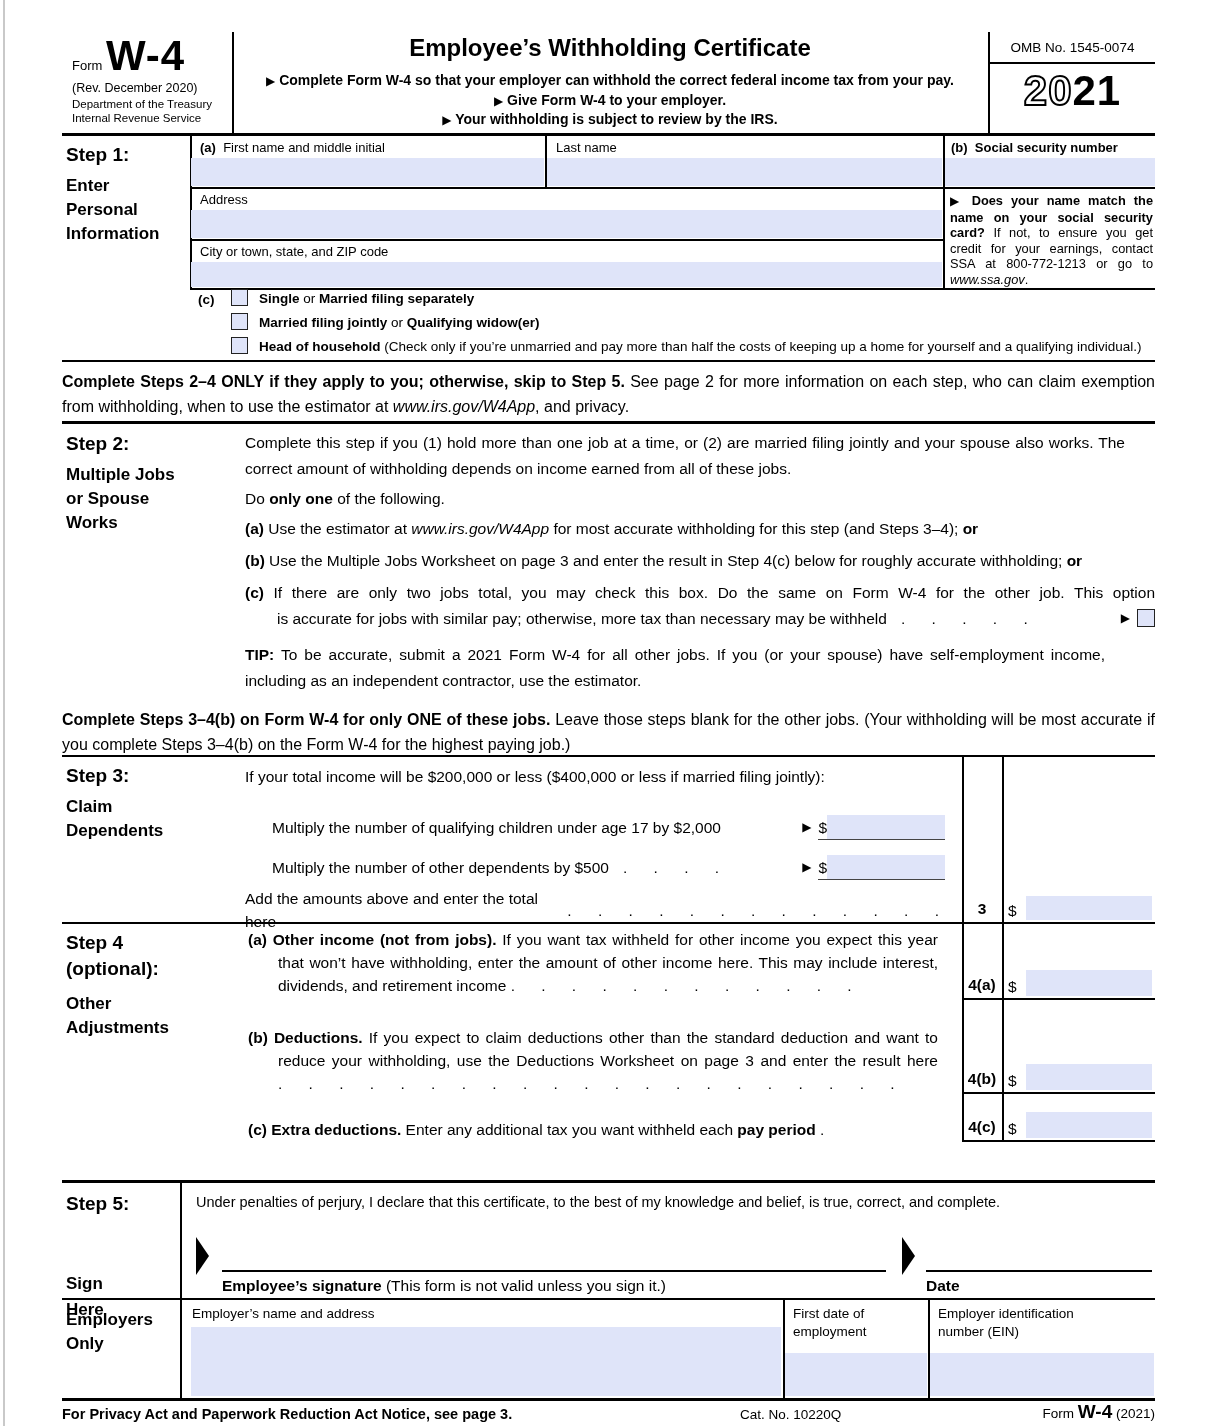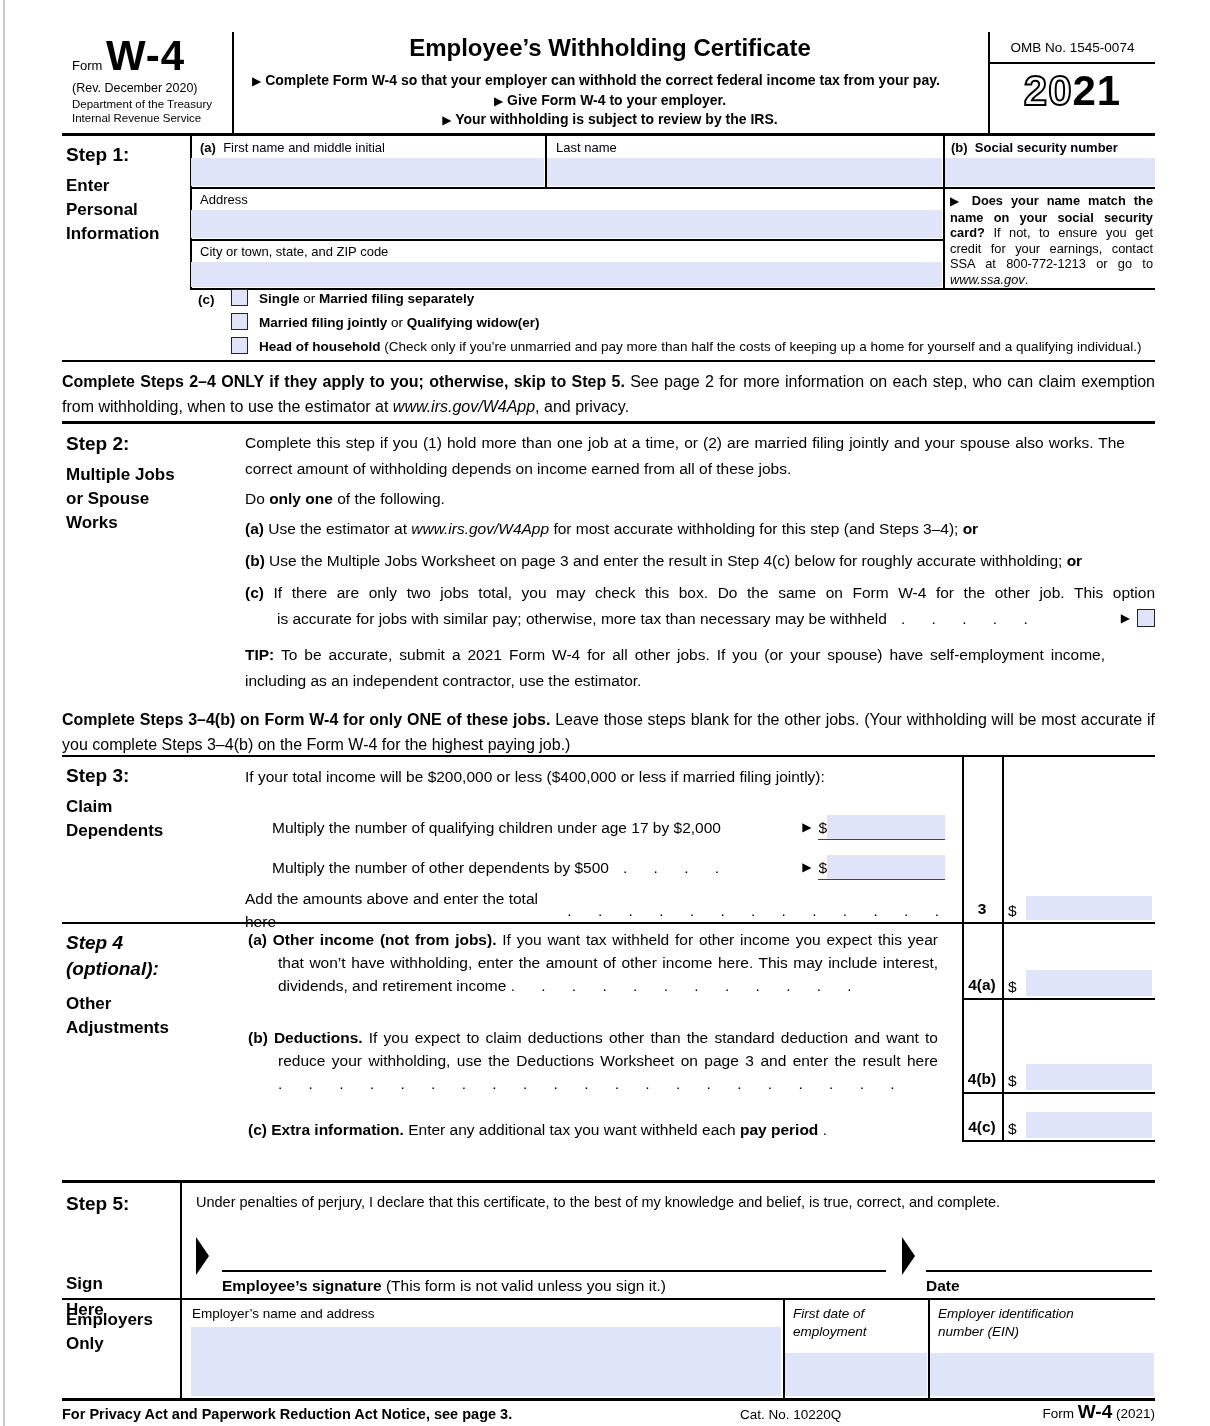--- a/index.html
+++ b/index.html
@@ -3,21 +3,21 @@
 <meta charset="utf-8">
 <style>
   :root{ --blue:#dfe4f9; --ink:#000; }
   *{margin:0;padding:0;box-sizing:border-box;}
   html,body{background:#fff;}
   body{font-family:"Liberation Sans","DejaVu Sans",sans-serif;color:#000;}
   .page{position:relative;width:1210px;height:1426px;background:#fff;overflow:hidden;}
   .abs{position:absolute;}
   .b{font-weight:bold;}
   .i{font-style:italic;}
-  .pre{white-space:pre-line;font-style:italic;}
+  .pre{white-space:pre-line;}
   .hl,.vl{position:absolute;background:#000;}
   .fld{position:absolute;background:var(--blue);}
   .just{text-align:justify;}
   .jl{text-align:justify;text-align-last:justify;}
   .hang{padding-left:30px;text-indent:-30px;}
   .slab{font-size:19px;font-weight:bold;line-height:26px;}
   .ssub{font-size:17px;font-weight:bold;line-height:24px;white-space:pre-line;}
   .lbl{font-size:13px;line-height:17px;}
   .body{font-size:15.5px;line-height:23px;}
   .p16{font-size:16px;line-height:25px;}
@@ -48,21 +48,21 @@
 
   <div class="abs" style="left:72px;top:58px;font-size:13px;">Form</div>
   <div class="abs w4big" style="left:106px;top:36px;">W-4</div>
   <div class="abs" style="left:72px;top:81px;font-size:12.5px;">(Rev. December 2020)</div>
   <div class="abs" style="left:72px;top:98px;font-size:11.5px;">Department of the Treasury</div>
   <div class="abs" style="left:72px;top:112px;font-size:11.5px;">Internal Revenue Service</div>
 
   <div class="vl" style="left:232px;top:32px;width:1.5px;height:101px;"></div>
 
   <div class="abs title" style="left:240px;top:34px;width:740px;text-align:center;">Employee’s Withholding Certificate</div>
-  <div class="abs bullet" style="left:252px;top:72px;width:740px;text-align:left;">
+  <div class="abs bullet" style="left:240px;top:72px;width:740px;text-align:center;">
     <span class="ptr">▶</span> <span>Complete Form W-4 so that your employer can withhold the correct federal income tax from your pay.</span>
   </div>
   <div class="abs bullet" style="left:240px;top:92px;width:740px;text-align:center;">
     <span class="ptr">▶</span> <span>Give Form W-4 to your employer.</span>
   </div>
   <div class="abs bullet" style="left:240px;top:111px;width:740px;text-align:center;">
     <span class="ptr">▶</span> <span>Your withholding is subject to review by the IRS.</span>
   </div>
 
   <div class="vl" style="left:988px;top:32px;width:1.5px;height:101px;"></div>
@@ -229,21 +229,21 @@
 
   <div class="abs body hang just" style="left:248px;top:1026px;width:690px;">
     <span class="b">(b) Deductions.</span><span> If you expect to claim deductions other than the standard deduction and want to reduce your withholding, use the Deductions Worksheet on page 3 and enter the result here </span><span class="dots">. . . . . . . . . . . . . . . . . . . . .</span>
   </div>
   <div class="abs cellnum" style="left:962px;top:1070px;width:40px;">4(b)</div>
   <div class="abs body" style="left:1008px;top:1069px;">$</div>
   <div class="fld" style="left:1026px;top:1064px;width:126px;height:26px;"></div>
   <div class="hl" style="left:962px;top:1092px;width:193px;height:1.5px;"></div>
 
   <div class="abs body hang" style="left:248px;top:1118px;width:707px;">
-    <span class="b">(c) Extra information.</span><span> Enter any additional tax you want withheld each </span><span class="b">pay period</span><span> .</span>
+    <span class="b">(c) Extra deductions.</span><span> Enter any additional tax you want withheld each </span><span class="b">pay period</span><span> .</span>
   </div>
   <div class="abs cellnum" style="left:962px;top:1118px;width:40px;">4(c)</div>
   <div class="abs body" style="left:1008px;top:1117px;">$</div>
   <div class="fld" style="left:1026px;top:1112px;width:126px;height:26px;"></div>
   <div class="hl" style="left:962px;top:1140px;width:193px;height:1.5px;"></div>
 
   <div class="hl" style="left:62px;top:1180px;width:1093px;height:3px;"></div>
   <div class="vl" style="left:180px;top:1183px;width:1.5px;height:115px;"></div>
 
   <div class="abs slab" style="left:66px;top:1191px;">Step 5:</div>

